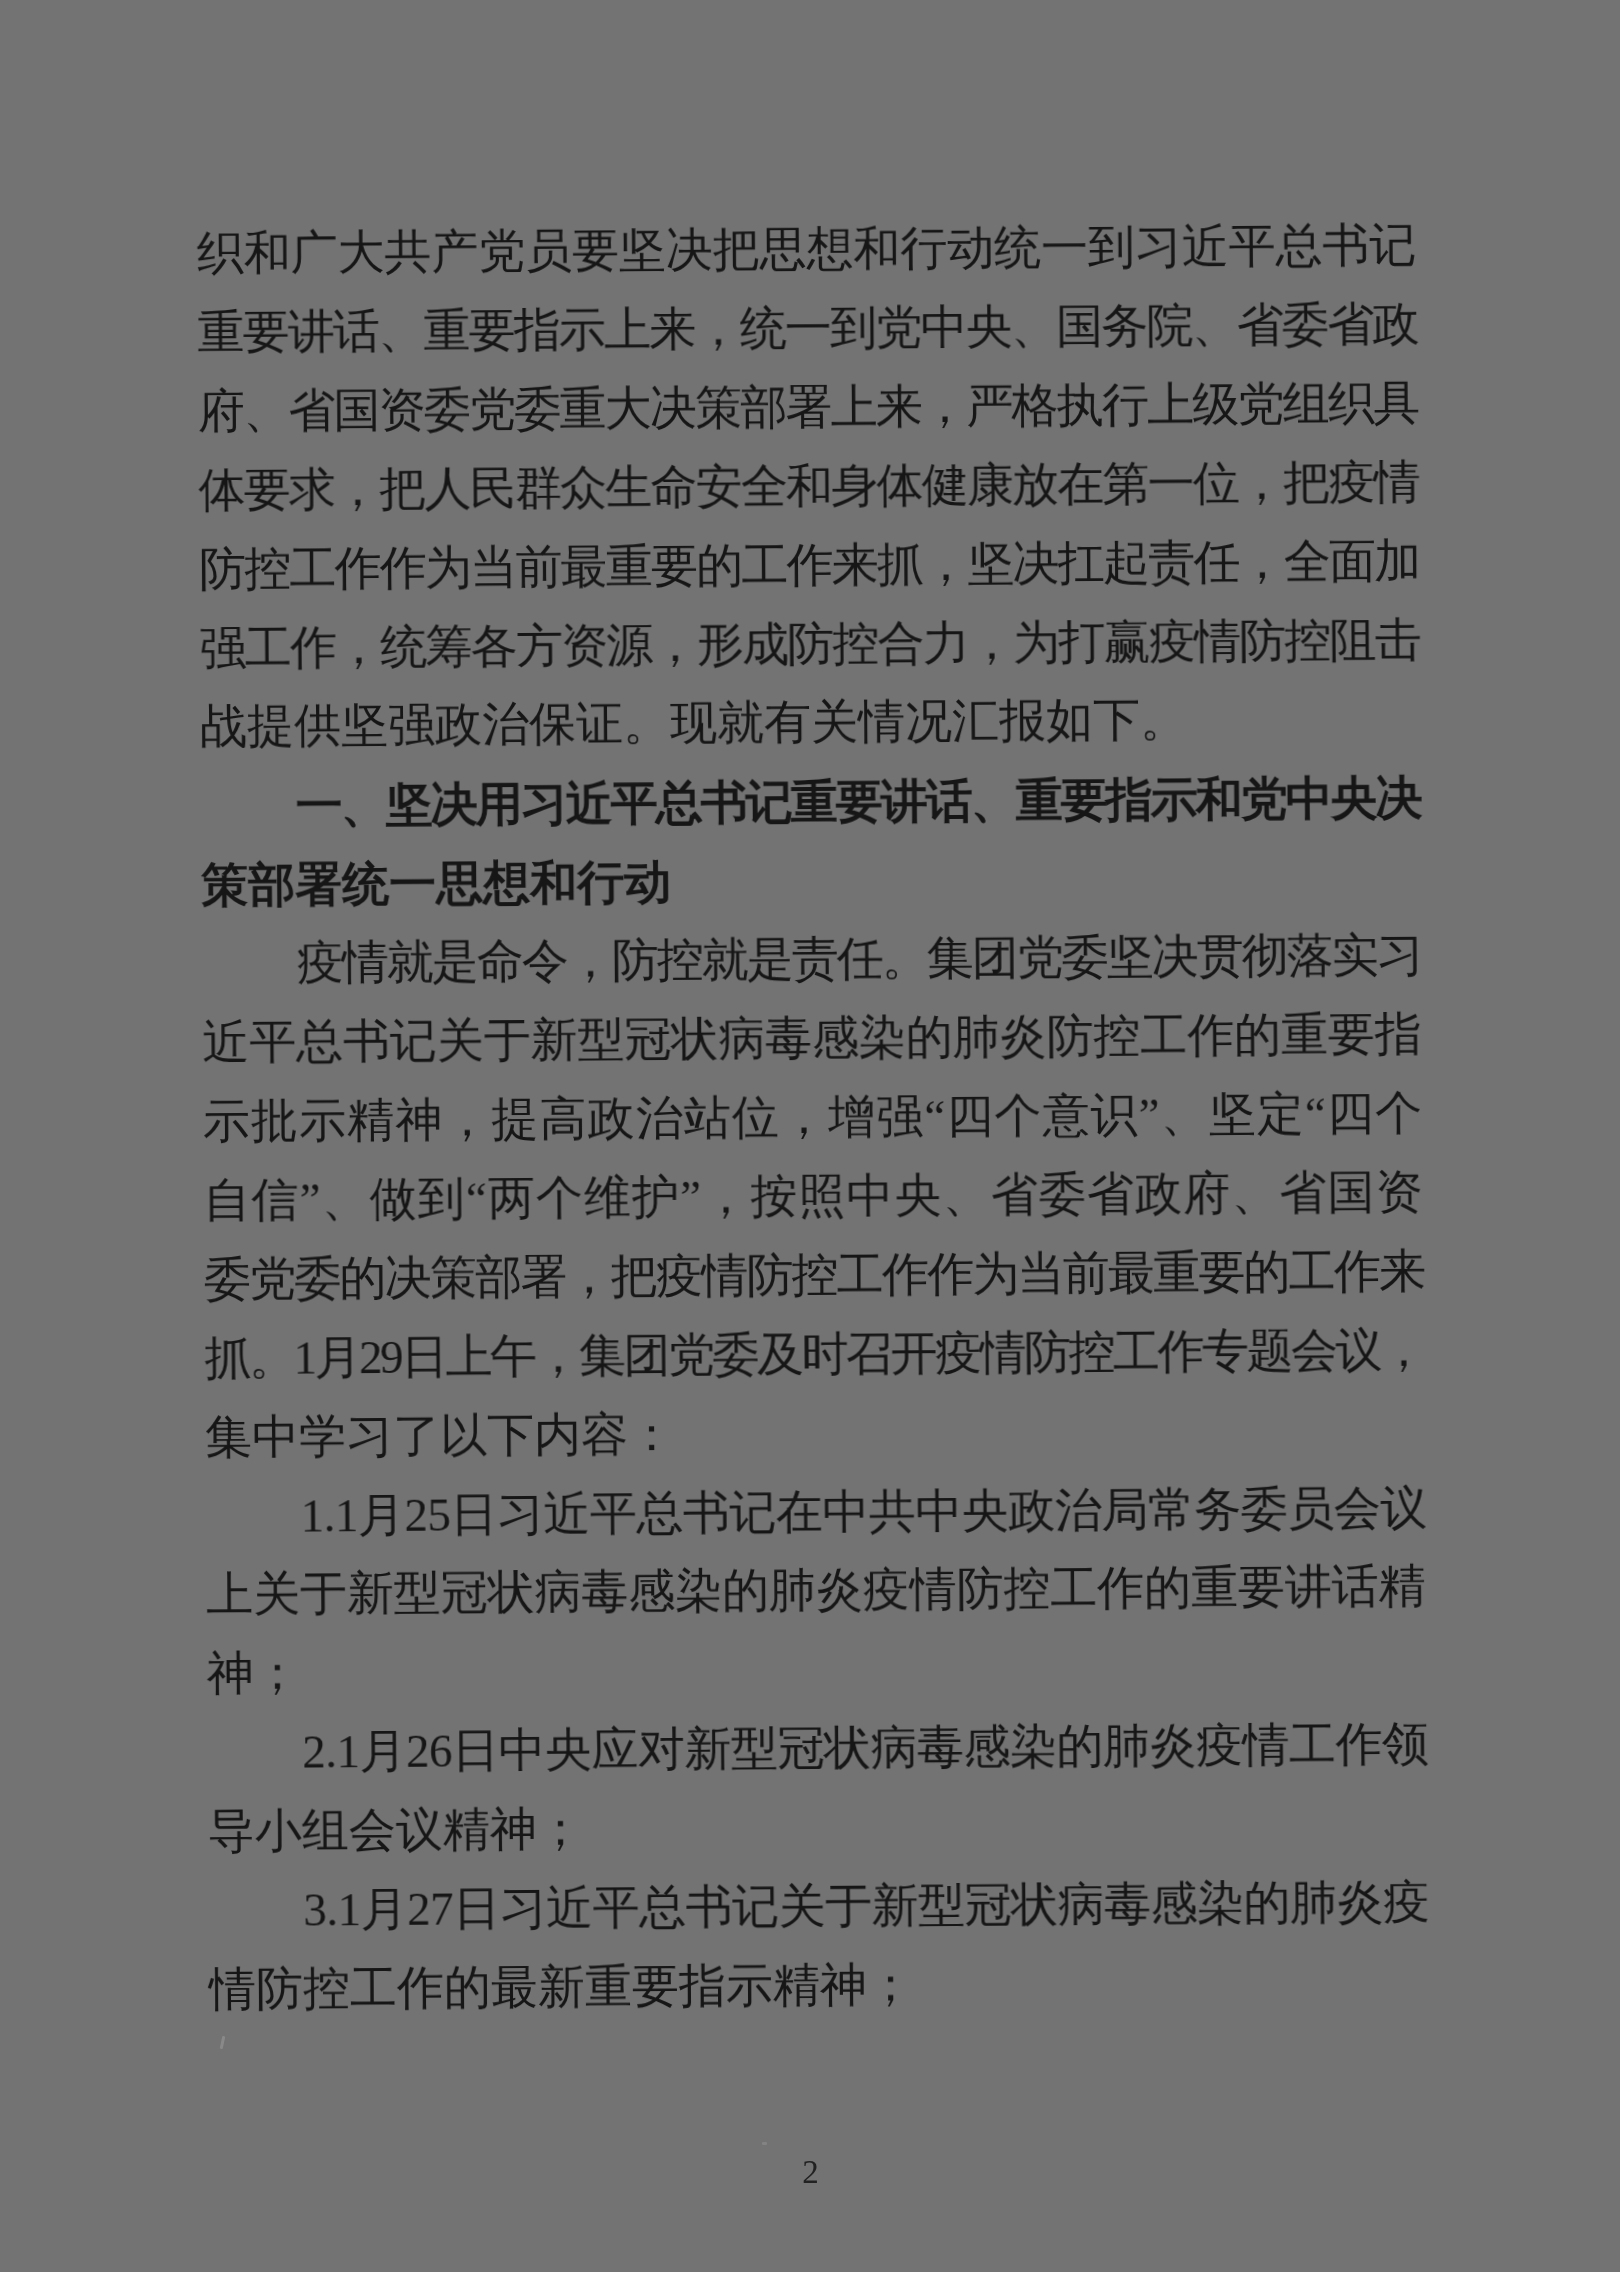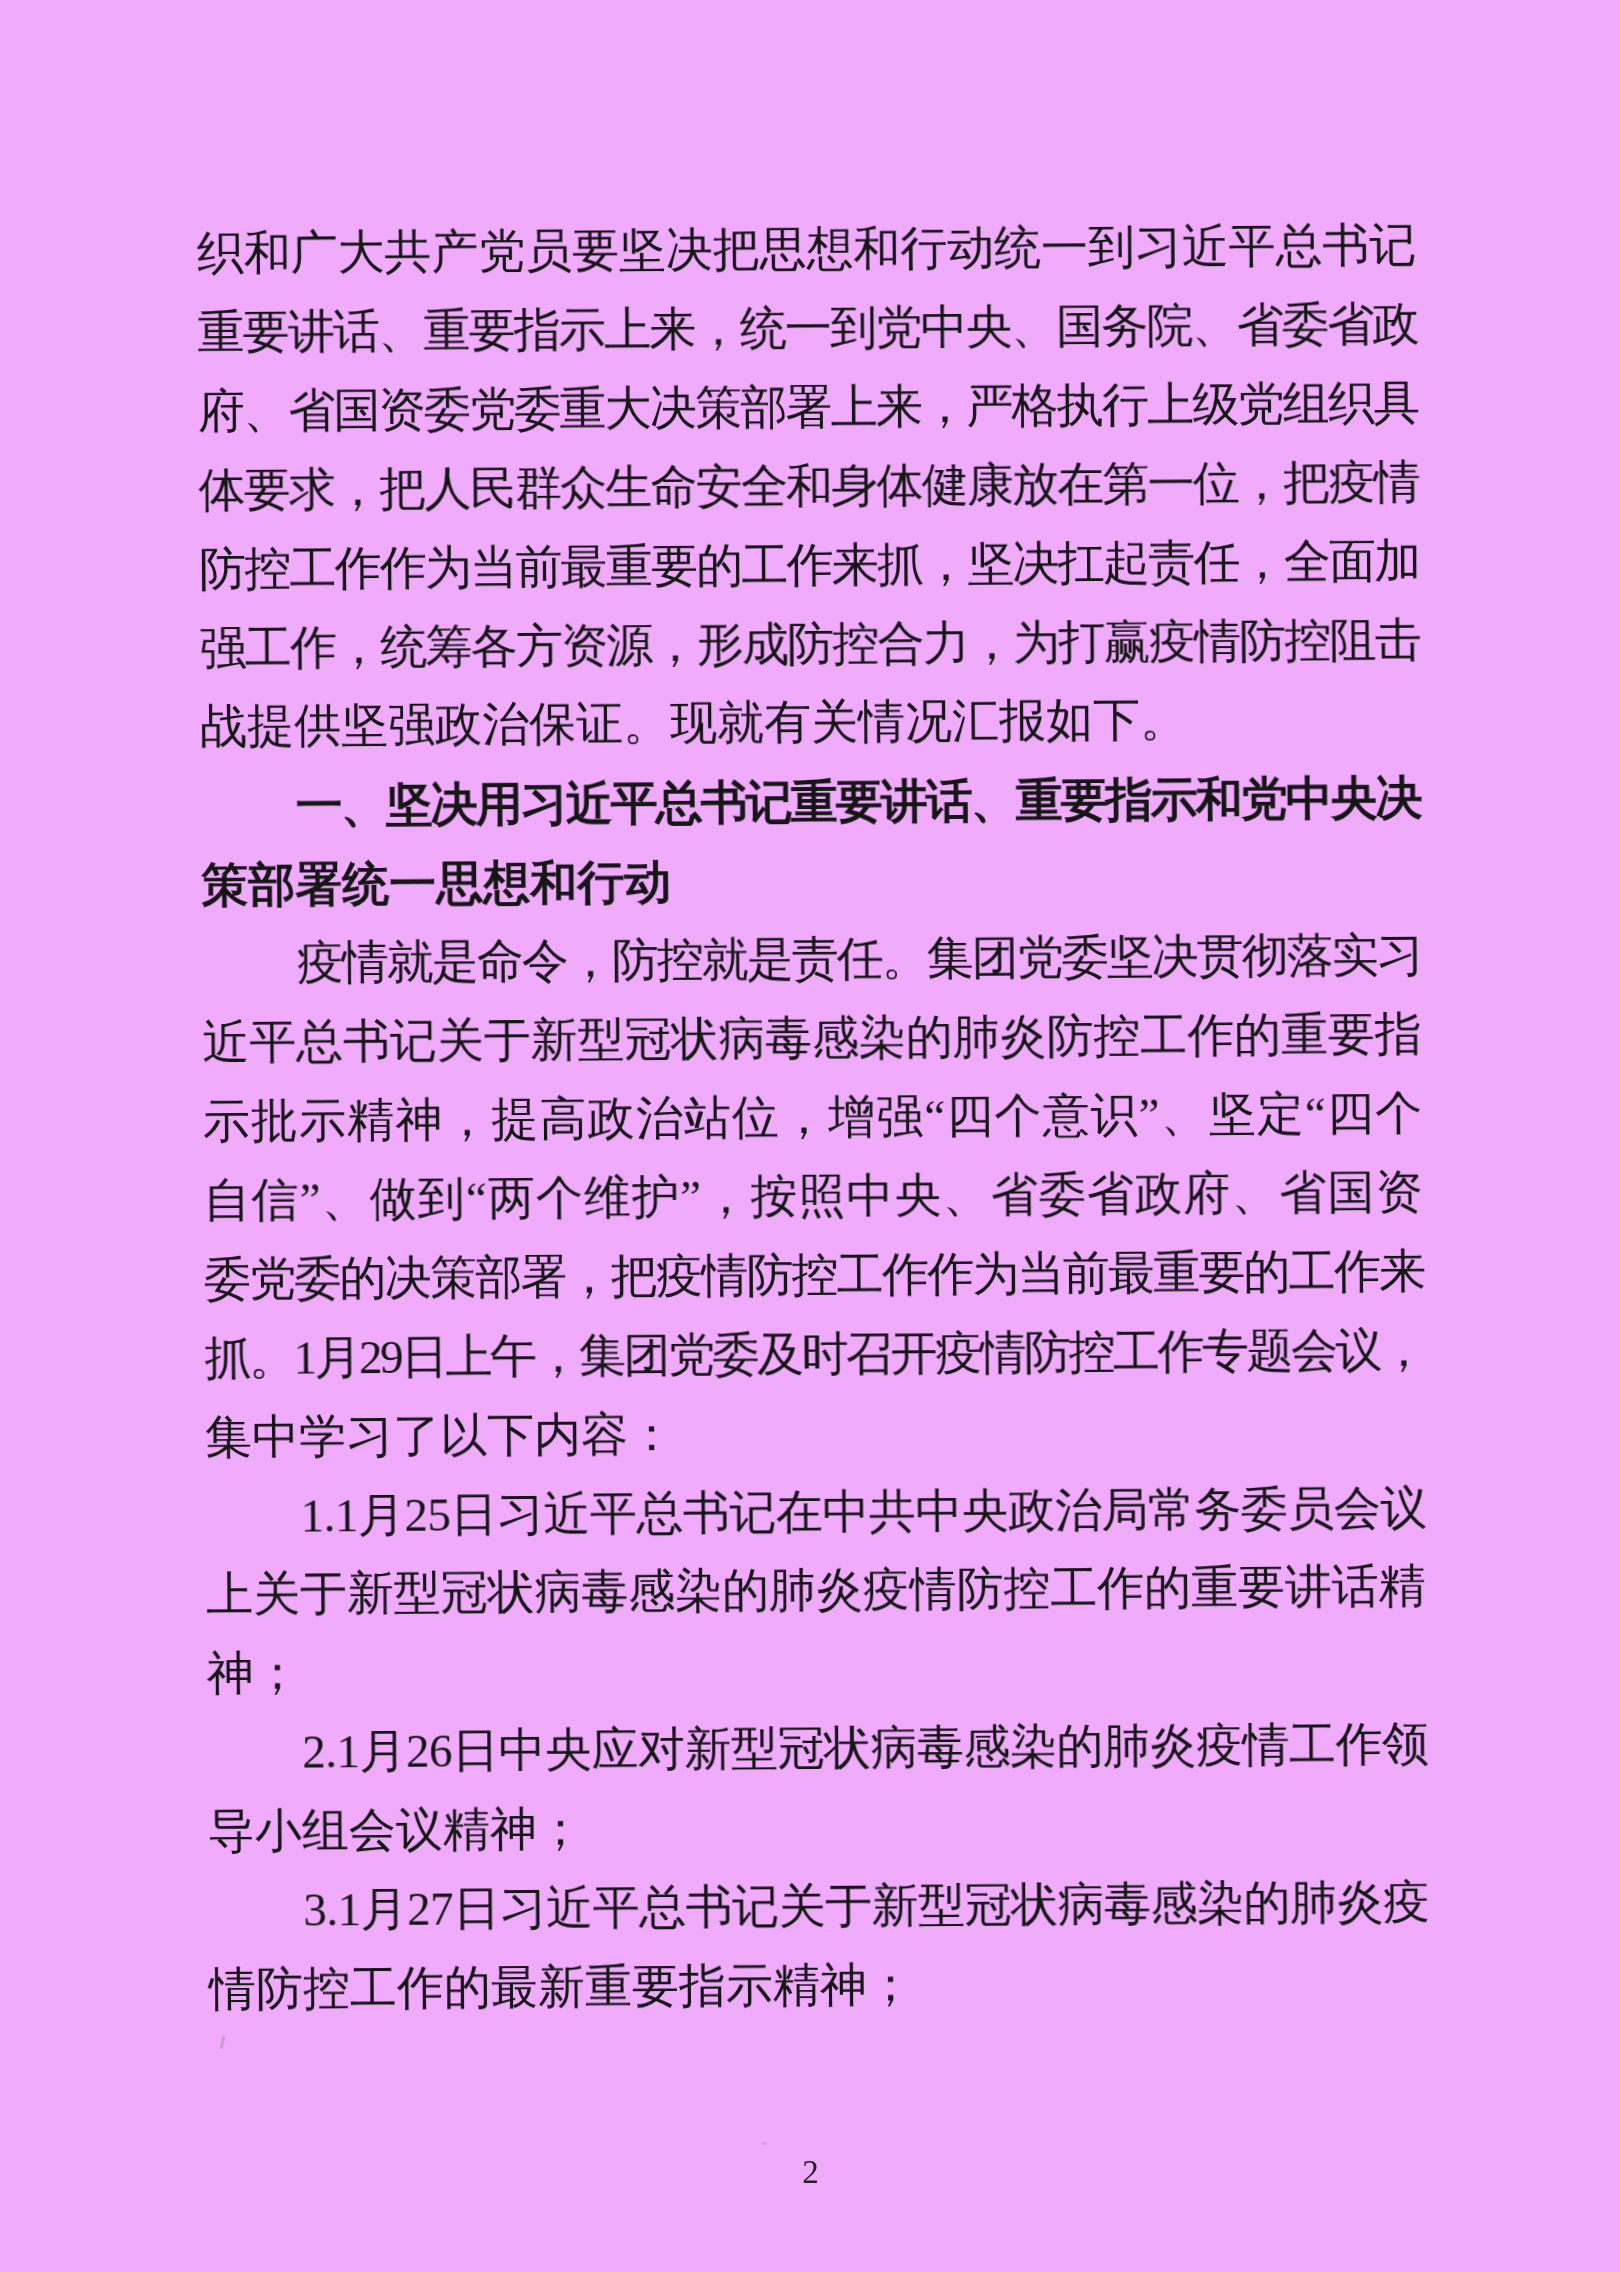--- a/index.html
+++ b/index.html
@@ -1,19 +1,19 @@
 <!DOCTYPE html>
 <html style="font-size:8px"><head>
 <meta charset="utf-8">
 <style>
   html,body{margin:0;padding:0;background:#d9d9d9;}
   .page{
     position:relative;
     width:1621px;height:2273px;
-    background:#f0abfc;
+    background:#737373;
     overflow:hidden;
     font-family:"Liberation Serif","DejaVu Serif",serif;
     color:#1b1b1b;
   }
   
   .textblock{
     position:absolute;left:0;top:0;right:0;bottom:0;
     transform:rotate(-0.4deg);
     transform-origin:810px 1136px;
     filter:blur(0.3px) contrast(1.05);

